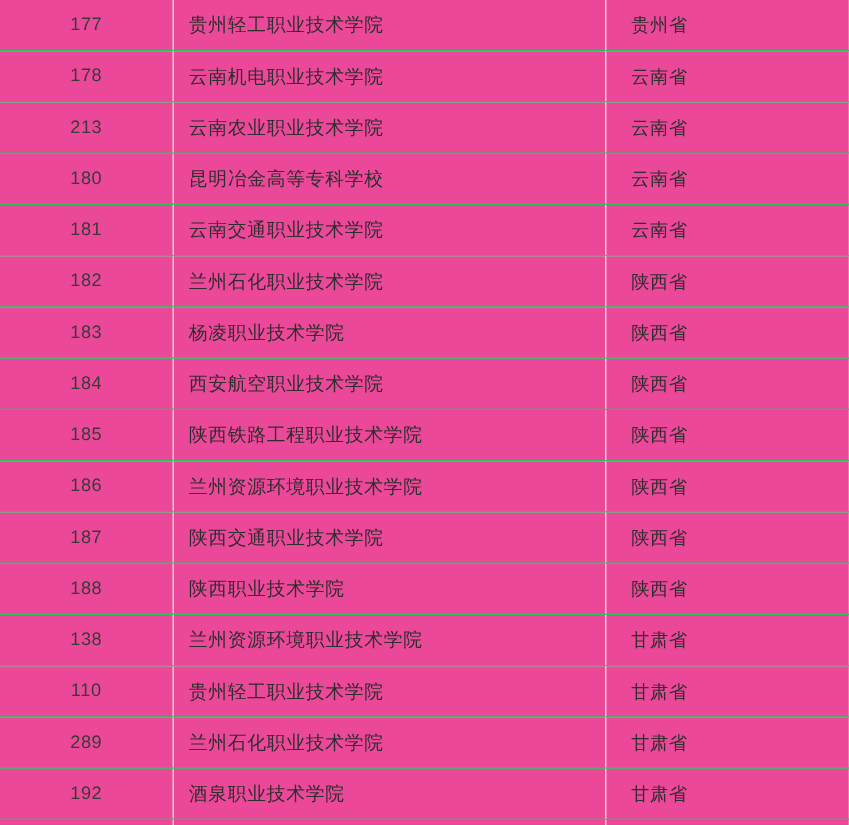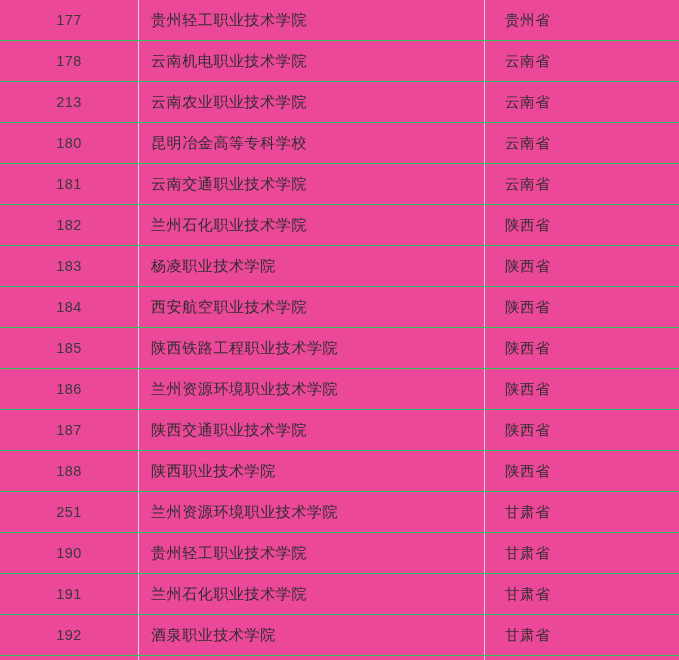--- a/index.html
+++ b/index.html
@@ -197,43 +197,43 @@
         </td>
       <td class="col-name">
           <span class="cell-name-text">陕西职业技术学院</span>
         </td>
       <td class="col-province">
           <span class="cell-province-text">陕西省</span>
         </td>
     </tr>
     <tr>
       <td class="col-index">
-          <span class="cell-index-text">251</span>
+          <span class="cell-index-text">138</span>
         </td>
       <td class="col-name">
           <span class="cell-name-text">兰州资源环境职业技术学院</span>
         </td>
       <td class="col-province">
           <span class="cell-province-text">甘肃省</span>
         </td>
     </tr>
     <tr>
       <td class="col-index">
-          <span class="cell-index-text">190</span>
+          <span class="cell-index-text">110</span>
         </td>
       <td class="col-name">
           <span class="cell-name-text">贵州轻工职业技术学院</span>
         </td>
       <td class="col-province">
           <span class="cell-province-text">甘肃省</span>
         </td>
     </tr>
     <tr>
       <td class="col-index">
-          <span class="cell-index-text">191</span>
+          <span class="cell-index-text">289</span>
         </td>
       <td class="col-name">
           <span class="cell-name-text">兰州石化职业技术学院</span>
         </td>
       <td class="col-province">
           <span class="cell-province-text">甘肃省</span>
         </td>
     </tr>
     <tr>
       <td class="col-index">

